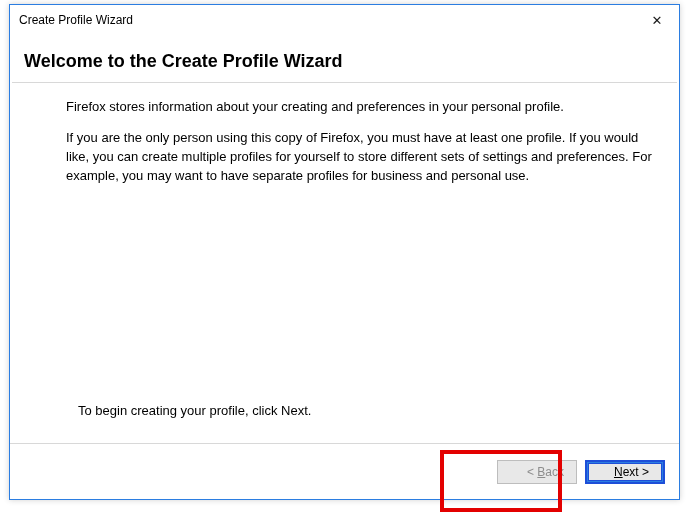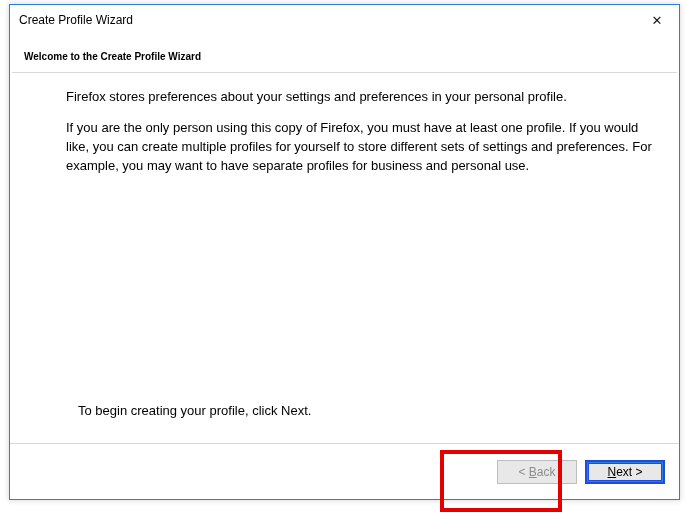--- a/index.html
+++ b/index.html
@@ -58,21 +58,21 @@
     align-items: center;
     justify-content: center;
     font-family: "Segoe UI Symbol", "Segoe UI", sans-serif;
     font-size: 13px;
     color: #1a1a1a;
   }
   .heading-wrap {
     padding: 16px 14px 10px 14px;
   }
   .heading {
-    font-size: 10px;
+    font-size: 18px;
     font-weight: 700;
   }
   .hr {
     height: 1px;
     background: #d8d8d8;
     margin: 0 2px;
   }
   .body {
     flex: 1 1 auto;
     padding: 15px 24px 0 56px;
@@ -106,21 +106,21 @@
     height: 24px;
     min-width: 80px;
     padding: 0 12px;
     margin-left: 8px;
     border: 1px solid #bdbdbd;
     background: #e8e8e8;
     font-family: inherit;
     font-size: 12px;
     display: inline-flex;
     align-items: center;
-    justify-content: center;
+    justify-content: flex-end;
     box-sizing: border-box;
   }
   .btn-disabled {
     color: #8d8d8d;
   }
   .btn-default {
     border: 4px solid #1d4ed8;
     outline: 1px solid #2b7de1;
     outline-offset: -3px;
     color: #000;
@@ -151,21 +151,21 @@
     <div class="titlebar-title">Create Profile Wizard</div>
     <div class="titlebar-close">✕</div>
   </div>
 
   <div class="heading-wrap">
     <div class="heading">Welcome to the Create Profile Wizard</div>
   </div>
   <div class="hr"></div>
 
   <div class="body">
-    <p class="para">Firefox stores preferences about your settings and preferences in your personal profile.</p>
+    <p class="para">Firefox stores information about your creating and preferences in your personal profile.</p>
     <p class="para">If you are the only person using this copy of Firefox, you must have at least one profile. If you would like, you can create multiple profiles for yourself to store different sets of settings and preferences. For example, you may want to have separate profiles for business and personal use.</p>
     <p class="begin-para">To begin creating your profile, click Next.</p>
   </div>
 
   <div class="footer">
     <button class="btn btn-disabled" disabled="">
       <span>&lt; <span style="text-decoration:underline;">B</span>ack</span>
     </button>
     <button class="btn btn-default underline-first">
       <span><span style="text-decoration:underline;">N</span>ext &gt;</span>

